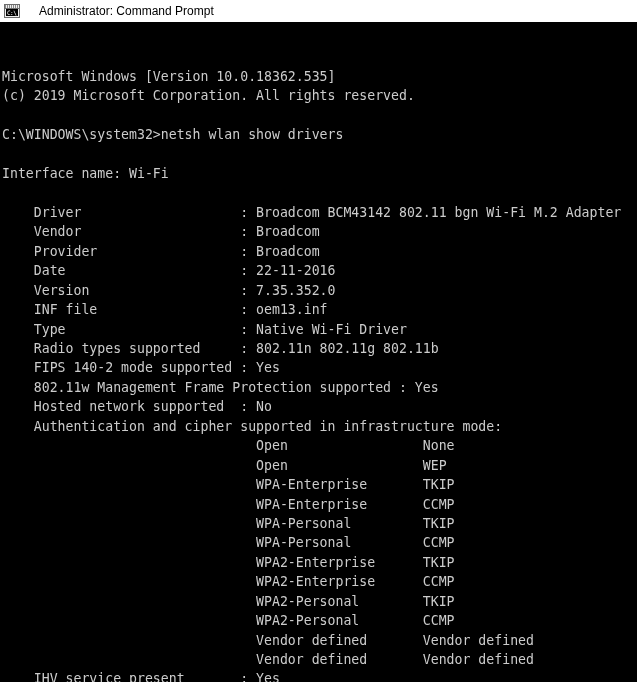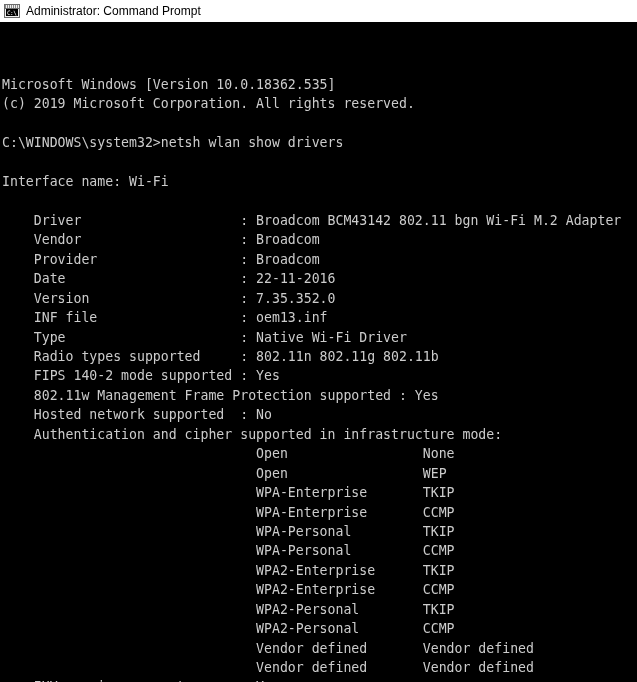--- a/index.html
+++ b/index.html
@@ -24,20 +24,21 @@
 
   
   #titlebar {
     height: 22px;
     min-height: 22px;
     background: #ffffff;
     display: flex;
     align-items: center;
     padding-left: 4px;
     box-sizing: border-box;
+    gap: 13px;
   }
   #titlebar-icon {
     width: 16px;
     height: 14px;
     position: relative;
     flex: 0 0 auto;
     margin-right: 6px;
     background: #f0f0f0;
     border: 1px solid #6d6d6d;
     box-sizing: border-box;
@@ -73,21 +74,21 @@
   }
 
   
   #console {
     flex: 1 1 auto;
     background: #000000;
     color: #cccccc;
     font-family: "DejaVu Sans Mono", "Liberation Mono", monospace;
     font-size: 13.2px;
     line-height: 19.45px;
-    padding: 14px 0 0 2px;
+    padding: 6px 0 0 2px;
     box-sizing: border-box;
     overflow: hidden;
     white-space: pre;
   }
   .line {
     white-space: pre;
     height: 19.45px;
     font-family: "DejaVu Sans Mono", "Liberation Mono", monospace;
   }
 </style>

